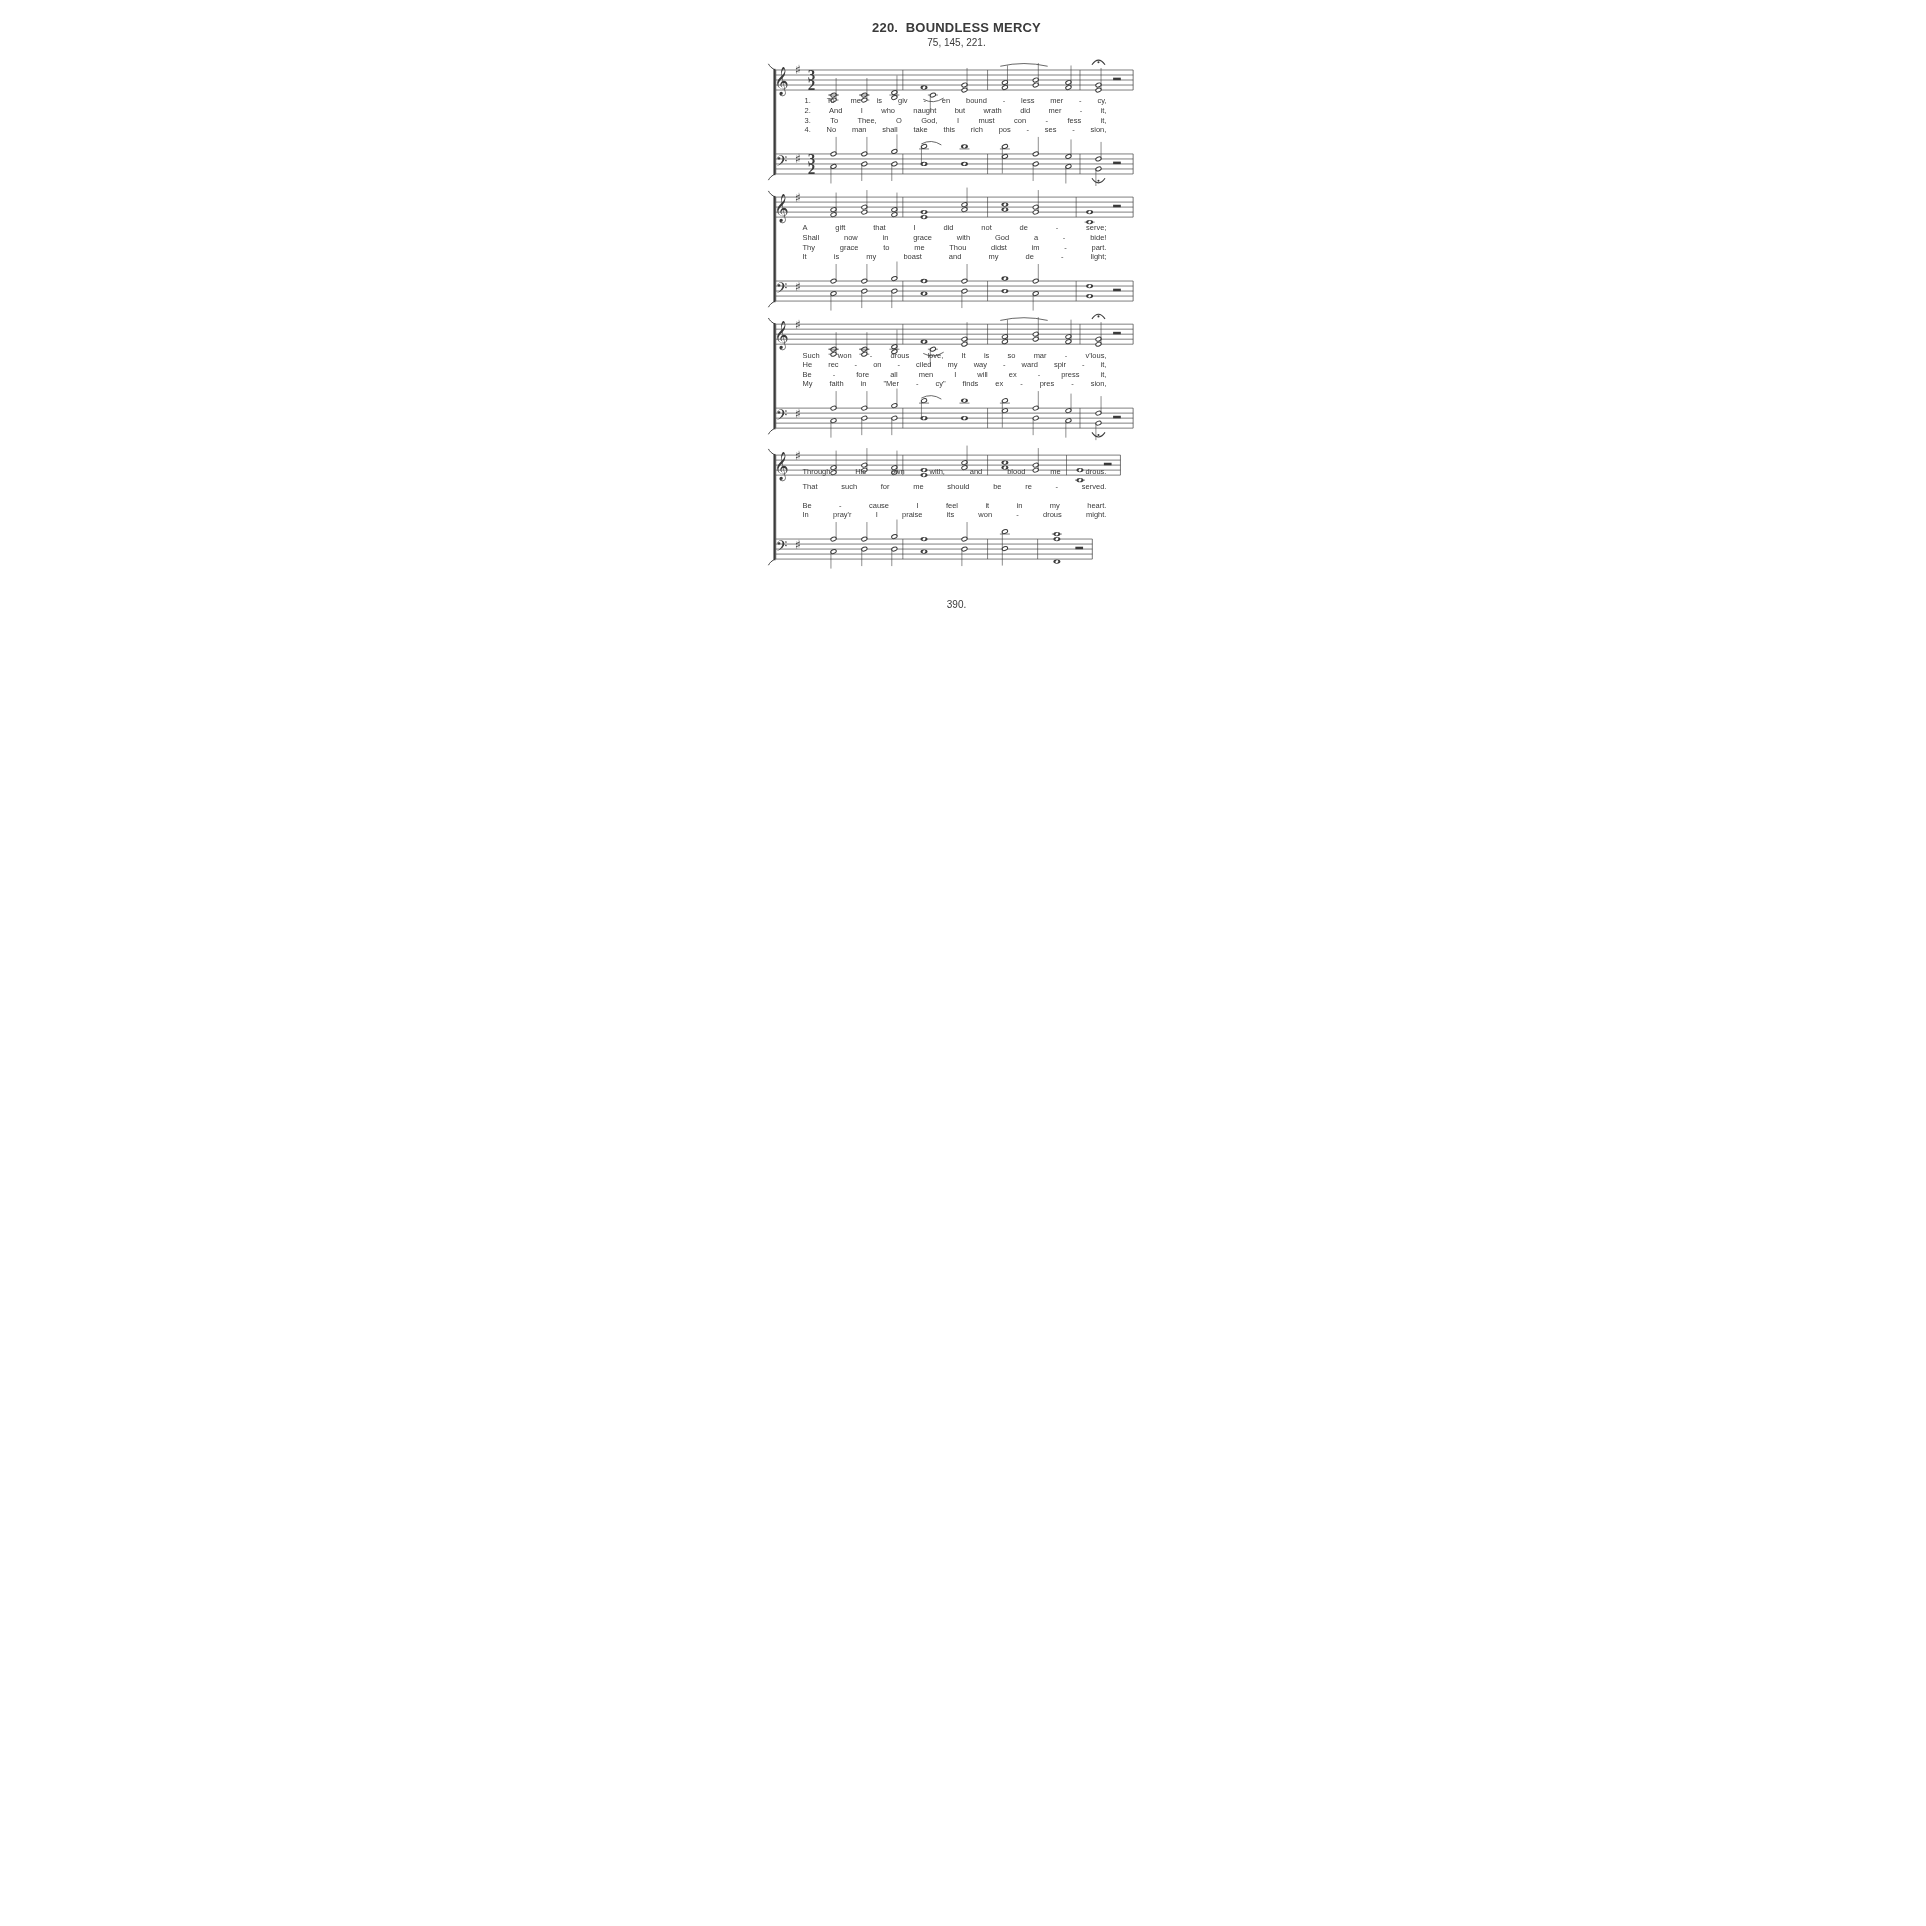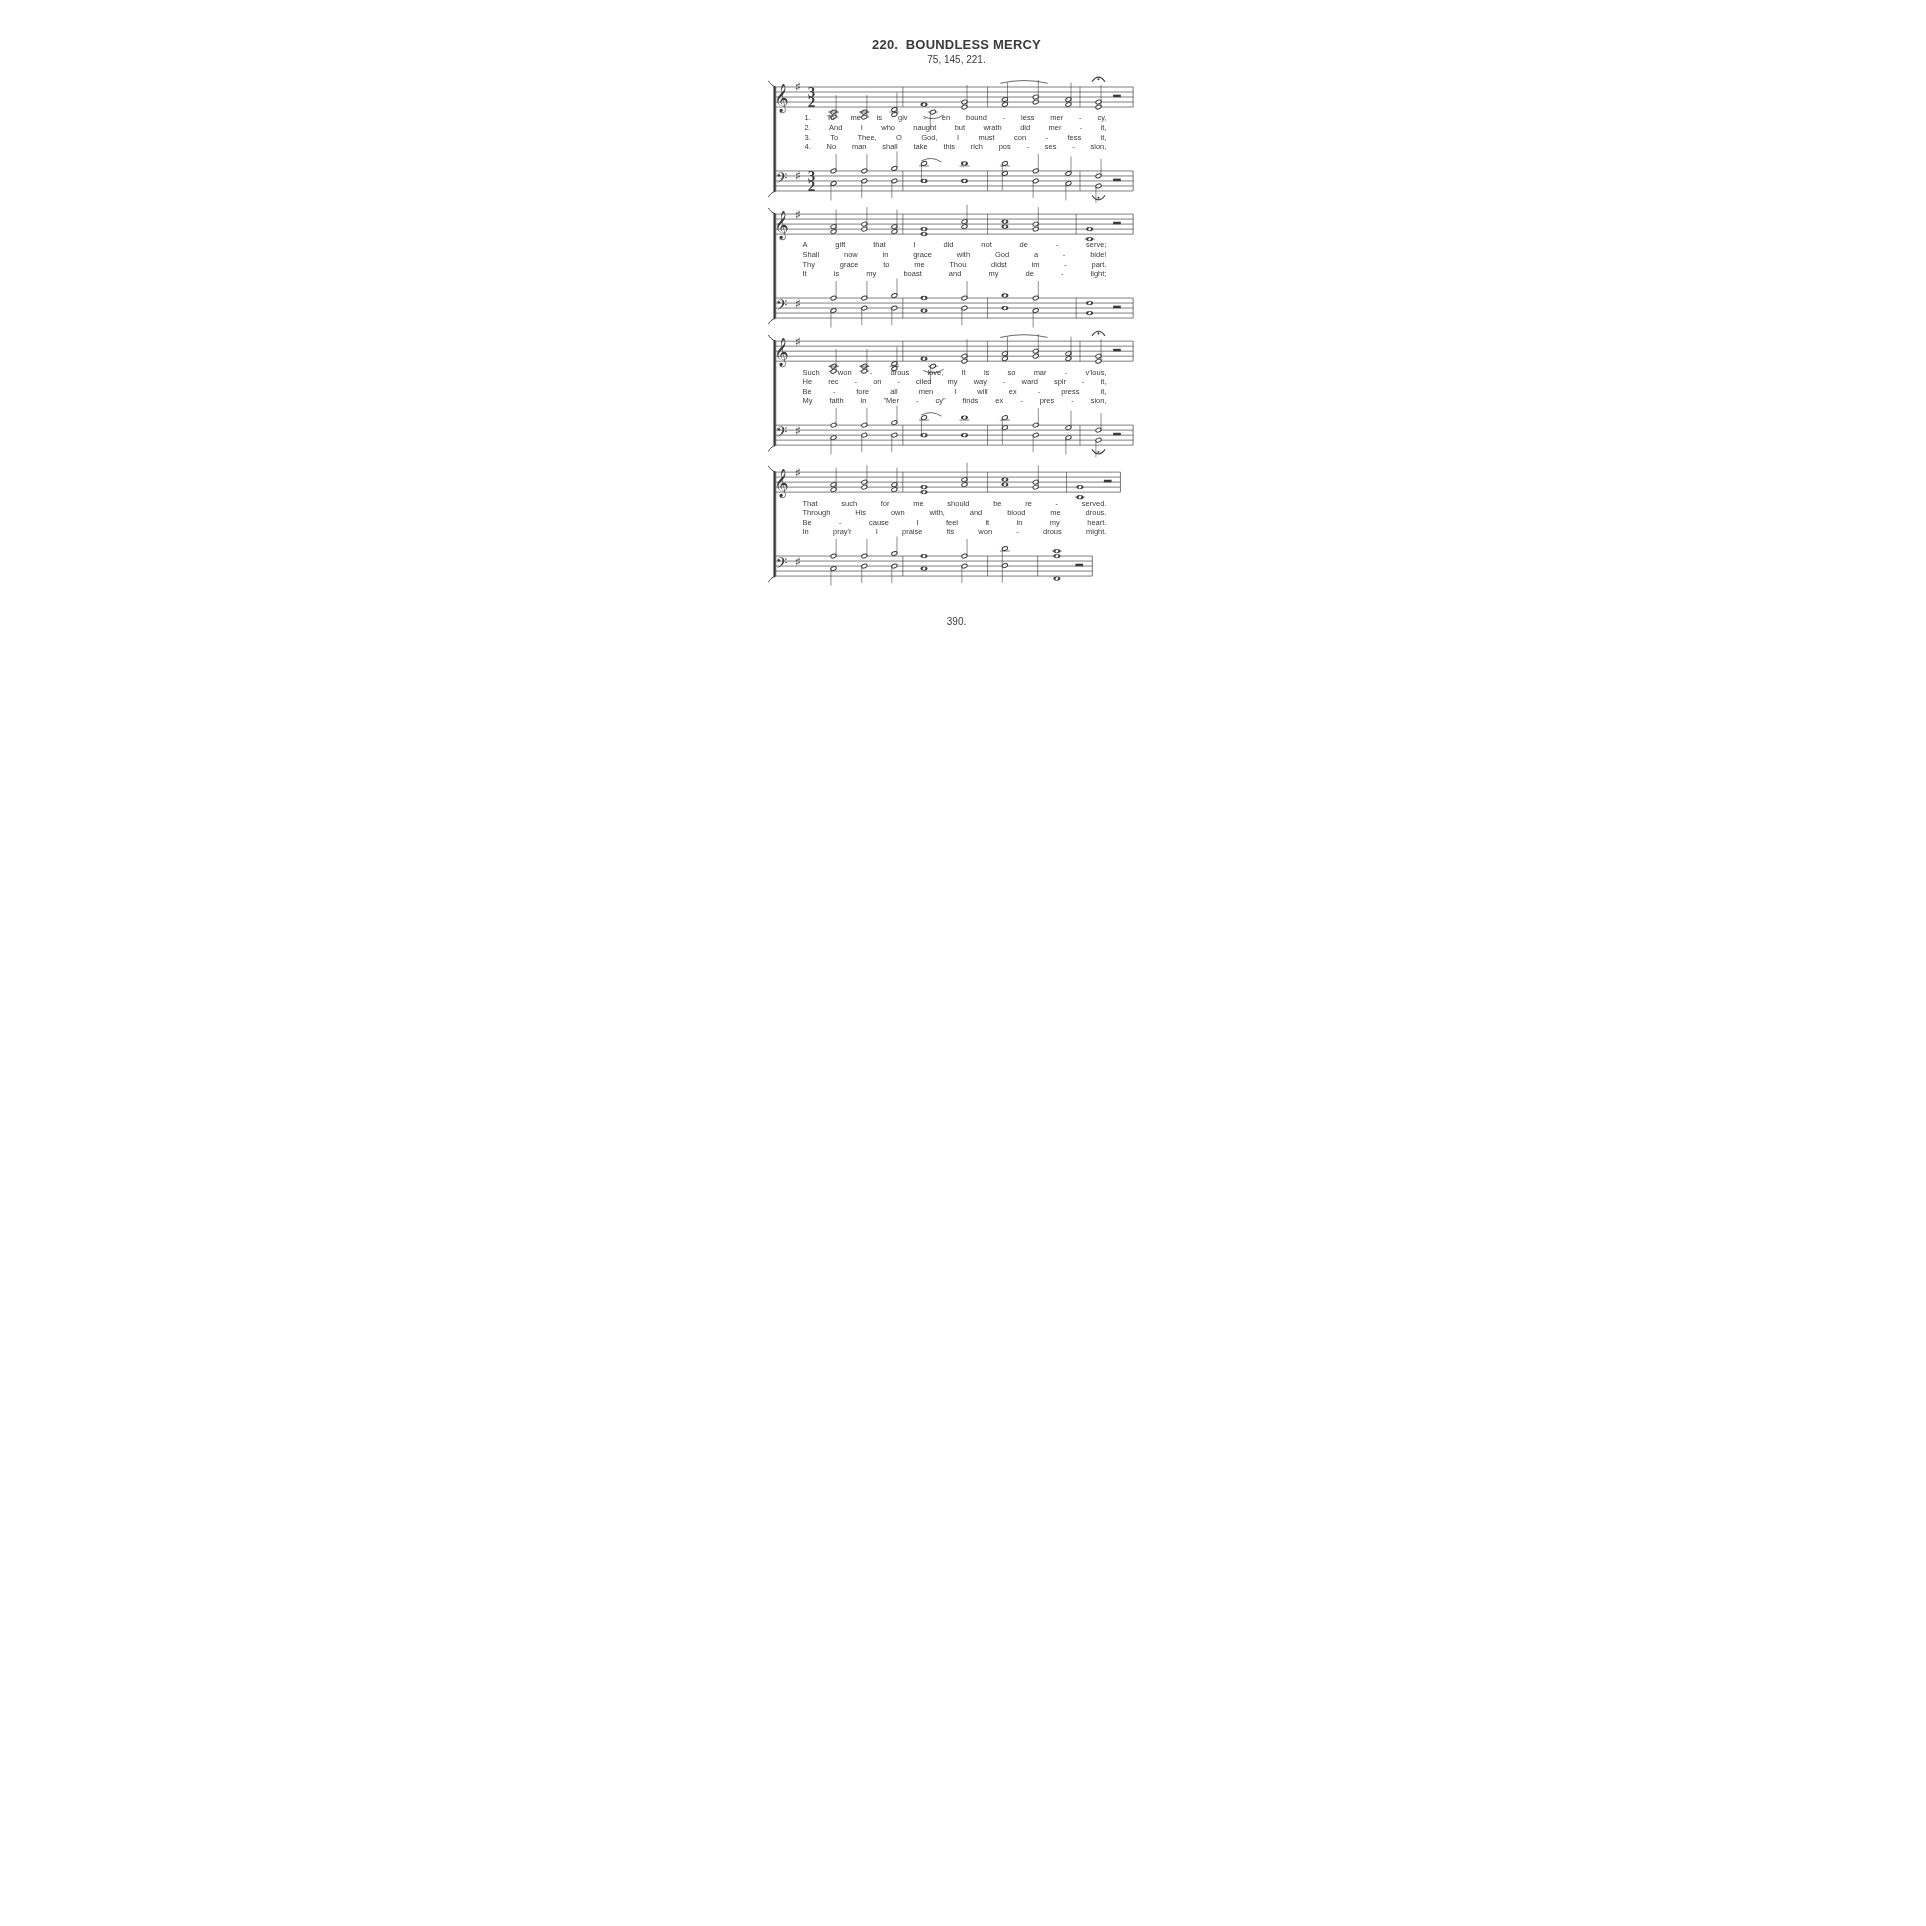--- a/index.html
+++ b/index.html
@@ -1,16 +1,16 @@
 <!DOCTYPE html>
 <html style="font-size:6.2px"><head>
 <meta charset="utf-8">
 <style>
   html,body{margin:0;padding:0;background:#ffffff;}
-  .page{position:relative;width:491px;height:636px;margin:17px auto;background:#fff;overflow:hidden;
+  .page{position:relative;width:491px;height:636px;margin:0 auto;background:#fff;overflow:hidden;
         font-family:"Liberation Sans",sans-serif;color:#3a3a3a;}
   .title{position:absolute;top:20px;left:0;width:478px;text-align:center;font-weight:bold;
          font-size:13px;letter-spacing:0.2px;white-space:pre;}
   .subtitle{position:absolute;top:37px;left:0;width:478px;text-align:center;font-size:10px;}
   .music-svg{position:absolute;top:0;left:0;}
   .lyric-row{position:absolute;display:flex;justify-content:space-between;
              font-size:7.5px;line-height:9.2px;color:#3a3a3a;white-space:pre;}
   .lyric-token{display:inline-block;}
   .footer{position:absolute;top:599px;left:0;width:478px;text-align:center;font-size:10px;}
 </style>
@@ -427,19 +427,19 @@
       <div class="lyric-row" style="top: 125px; left: 87px; width: 302px;"><span class="lyric-token">4.</span><span class="lyric-token">No</span><span class="lyric-token">man</span><span class="lyric-token">shall</span><span class="lyric-token">take</span><span class="lyric-token">this</span><span class="lyric-token">rich</span><span class="lyric-token">pos</span><span class="lyric-token">-</span><span class="lyric-token">ses</span><span class="lyric-token">-</span><span class="lyric-token">sion,</span></div>
       <div class="lyric-row" style="top: 223px; left: 85px; width: 304px;"><span class="lyric-token">A</span><span class="lyric-token">gift</span><span class="lyric-token">that</span><span class="lyric-token">I</span><span class="lyric-token">did</span><span class="lyric-token">not</span><span class="lyric-token">de</span><span class="lyric-token">-</span><span class="lyric-token">serve;</span></div>
       <div class="lyric-row" style="top: 233px; left: 85px; width: 304px;"><span class="lyric-token">Shall</span><span class="lyric-token">now</span><span class="lyric-token">in</span><span class="lyric-token">grace</span><span class="lyric-token">with</span><span class="lyric-token">God</span><span class="lyric-token">a</span><span class="lyric-token">-</span><span class="lyric-token">bide!</span></div>
       <div class="lyric-row" style="top: 243px; left: 85px; width: 304px;"><span class="lyric-token">Thy</span><span class="lyric-token">grace</span><span class="lyric-token">to</span><span class="lyric-token">me</span><span class="lyric-token">Thou</span><span class="lyric-token">didst</span><span class="lyric-token">im</span><span class="lyric-token">-</span><span class="lyric-token">part.</span></div>
       <div class="lyric-row" style="top: 252px; left: 85px; width: 304px;"><span class="lyric-token">It</span><span class="lyric-token">is</span><span class="lyric-token">my</span><span class="lyric-token">boast</span><span class="lyric-token">and</span><span class="lyric-token">my</span><span class="lyric-token">de</span><span class="lyric-token">-</span><span class="lyric-token">light;</span></div>
       <div class="lyric-row" style="top: 351px; left: 85px; width: 304px;"><span class="lyric-token">Such</span><span class="lyric-token">won</span><span class="lyric-token">-</span><span class="lyric-token">drous</span><span class="lyric-token">love,</span><span class="lyric-token">It</span><span class="lyric-token">is</span><span class="lyric-token">so</span><span class="lyric-token">mar</span><span class="lyric-token">-</span><span class="lyric-token">v'lous,</span></div>
       <div class="lyric-row" style="top: 360px; left: 85px; width: 304px;"><span class="lyric-token">He</span><span class="lyric-token">rec</span><span class="lyric-token">-</span><span class="lyric-token">on</span><span class="lyric-token">-</span><span class="lyric-token">ciled</span><span class="lyric-token">my</span><span class="lyric-token">way</span><span class="lyric-token">-</span><span class="lyric-token">ward</span><span class="lyric-token">spir</span><span class="lyric-token">-</span><span class="lyric-token">it,</span></div>
       <div class="lyric-row" style="top: 370px; left: 85px; width: 304px;"><span class="lyric-token">Be</span><span class="lyric-token">-</span><span class="lyric-token">fore</span><span class="lyric-token">all</span><span class="lyric-token">men</span><span class="lyric-token">I</span><span class="lyric-token">will</span><span class="lyric-token">ex</span><span class="lyric-token">-</span><span class="lyric-token">press</span><span class="lyric-token">it,</span></div>
       <div class="lyric-row" style="top: 379px; left: 85px; width: 304px;"><span class="lyric-token">My</span><span class="lyric-token">faith</span><span class="lyric-token">in</span><span class="lyric-token">"Mer</span><span class="lyric-token">-</span><span class="lyric-token">cy"</span><span class="lyric-token">finds</span><span class="lyric-token">ex</span><span class="lyric-token">-</span><span class="lyric-token">pres</span><span class="lyric-token">-</span><span class="lyric-token">sion,</span></div>
       <div class="lyric-row" style="top: 482px; left: 85px; width: 304px;"><span class="lyric-token">That</span><span class="lyric-token">such</span><span class="lyric-token">for</span><span class="lyric-token">me</span><span class="lyric-token">should</span><span class="lyric-token">be</span><span class="lyric-token">re</span><span class="lyric-token">-</span><span class="lyric-token">served.</span></div>
-      <div class="lyric-row" style="top: 491px; left: 85px; width: 304px;"><span class="lyric-token">Through</span><span class="lyric-token">His</span><span class="lyric-token">own</span><span class="lyric-token">with,</span><span class="lyric-token">and</span><span class="lyric-token">blood</span><span class="lyric-token">me</span><span class="lyric-token">drous.</span></div>
+      <div class="lyric-row" style="top: 467px; left: 85px; width: 304px;"><span class="lyric-token">Through</span><span class="lyric-token">His</span><span class="lyric-token">own</span><span class="lyric-token">with,</span><span class="lyric-token">and</span><span class="lyric-token">blood</span><span class="lyric-token">me</span><span class="lyric-token">drous.</span></div>
       <div class="lyric-row" style="top: 501px; left: 85px; width: 304px;"><span class="lyric-token">Be</span><span class="lyric-token">-</span><span class="lyric-token">cause</span><span class="lyric-token">I</span><span class="lyric-token">feel</span><span class="lyric-token">it</span><span class="lyric-token">in</span><span class="lyric-token">my</span><span class="lyric-token">heart.</span></div>
       <div class="lyric-row" style="top: 510px; left: 85px; width: 304px;"><span class="lyric-token">In</span><span class="lyric-token">pray'r</span><span class="lyric-token">I</span><span class="lyric-token">praise</span><span class="lyric-token">its</span><span class="lyric-token">won</span><span class="lyric-token">-</span><span class="lyric-token">drous</span><span class="lyric-token">might.</span></div>
     </div>
   <div class="footer">390.</div>
 </div>
 
 
 </body></html>

